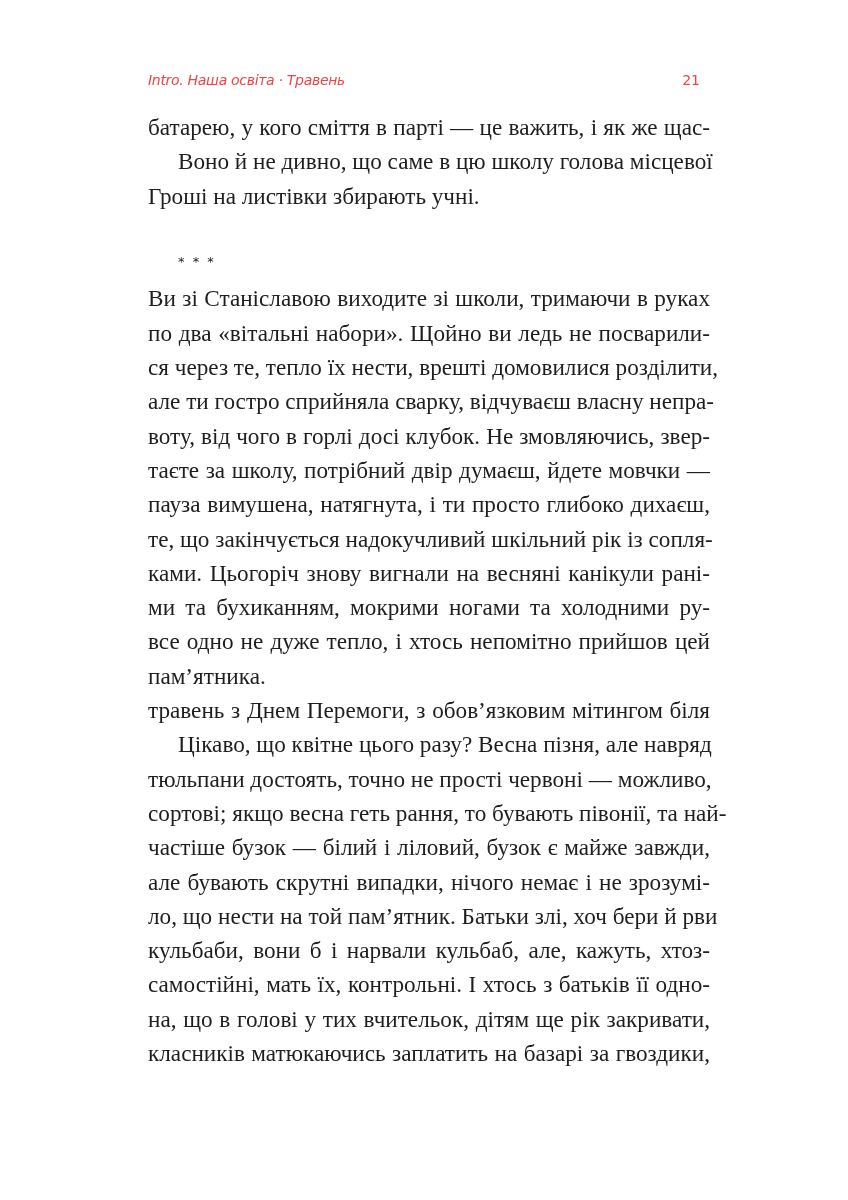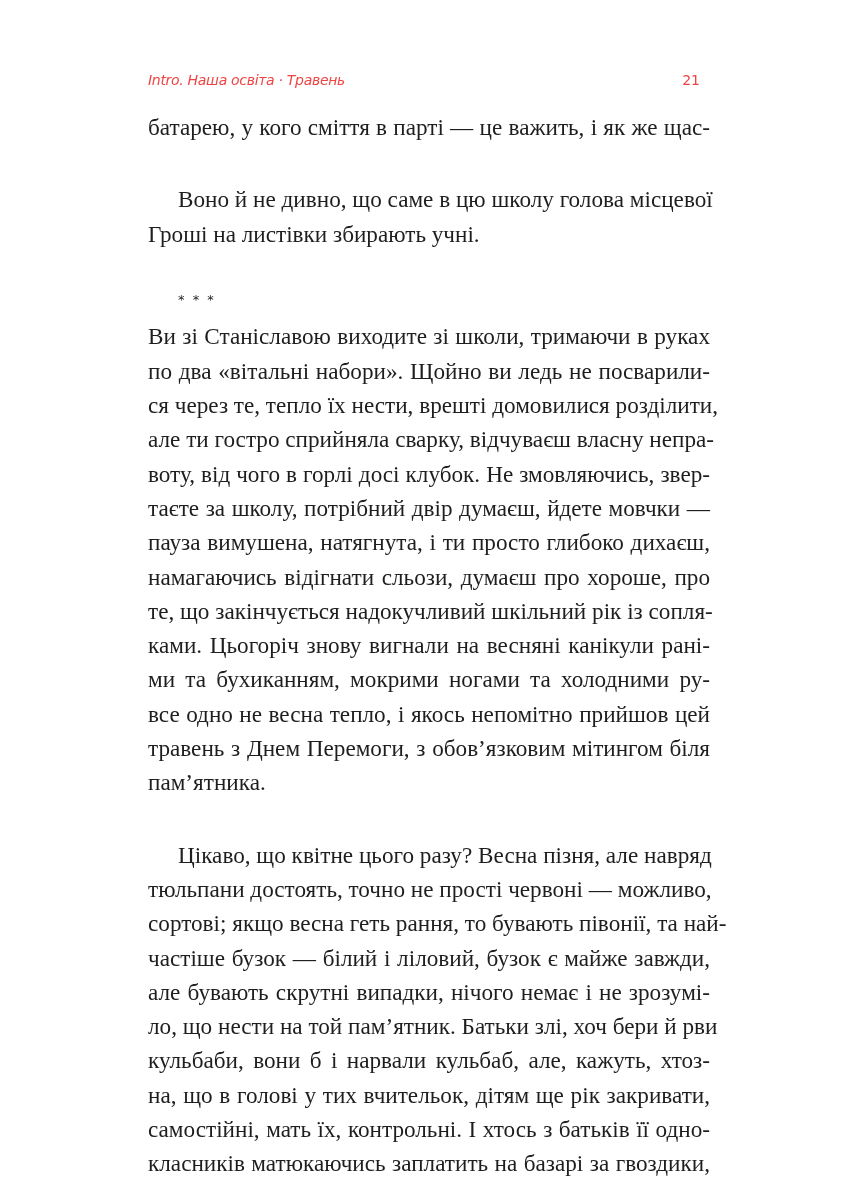--- a/index.html
+++ b/index.html
@@ -51,21 +51,20 @@
       white-space: nowrap;
       text-align: justify;
       text-align-last: justify;
       height: 34.3px;
     }
     .line.last {
       text-align-last: left;
     }
     .line.indent {
       padding-left: 30px;
-      margin-top: 38px;
     }
     .blank {
       display: block;
       height: 34.3px;
     }
     .asterism {
       display: block;
       height: 34.3px;
       padding-left: 30px;
       font-family: "DejaVu Sans", sans-serif;
@@ -98,35 +97,34 @@
   <span class="asterism">* * *</span>
 
   <div>
     <span class="line">Ви зі Станіславою виходите зі школи, тримаючи в руках</span>
     <span class="line">по два «вітальні набори». Щойно ви ледь не посварили-</span>
     <span class="line">ся через те, тепло їх нести, врешті домовилися розділити,</span>
     <span class="line">але ти гостро сприйняла сварку, відчуваєш власну непра-</span>
     <span class="line">воту, від чого в горлі досі клубок. Не змовляючись, звер-</span>
     <span class="line">таєте за школу, потрібний двір думаєш, йдете мовчки —</span>
     <span class="line">пауза вимушена, натягнута, і ти просто глибоко дихаєш,</span>
-    <span class="line">намагаючись відігнати сльози, думаєш про хороше, про</span>
     <span class="line">те, що закінчується надокучливий шкільний рік із сопля-</span>
     <span class="line">ками. Цьогоріч знову вигнали на весняні канікули рані-</span>
     <span class="line">ми та бухиканням, мокрими ногами та холодними ру-</span>
-    <span class="line">все одно не весна тепло, і якось непомітно прийшов цей</span>
+    <span class="line">все одно не дуже тепло, і хтось непомітно прийшов цей</span>
+    <span class="line last">пам’ятника.</span>
     <span class="line">травень з Днем Перемоги, з обов’язковим мітингом біля</span>
-    <span class="line last">пам’ятника.</span>
   </div>
 
   <div>
     <span class="line indent">Цікаво, що квітне цього разу? Весна пізня, але навряд</span>
     <span class="line">тюльпани достоять, точно не прості червоні — можливо,</span>
     <span class="line">сортові; якщо весна геть рання, то бувають півонії, та най-</span>
     <span class="line">частіше бузок — білий і ліловий, бузок є майже завжди,</span>
     <span class="line">але бувають скрутні випадки, нічого немає і не зрозумі-</span>
     <span class="line">ло, що нести на той пам’ятник. Батьки злі, хоч бери й рви</span>
     <span class="line">кульбаби, вони б і нарвали кульбаб, але, кажуть, хтоз-</span>
+    <span class="line">самостійні, мать їх, контрольні. І хтось з батьків її одно-</span>
     <span class="line">на, що в голові у тих вчительок, дітям ще рік закривати,</span>
-    <span class="line">самостійні, мать їх, контрольні. І хтось з батьків її одно-</span>
     <span class="line">класників матюкаючись заплатить на базарі за гвоздики,</span>
 
   </div>
 </main>
 
 </body></html>

